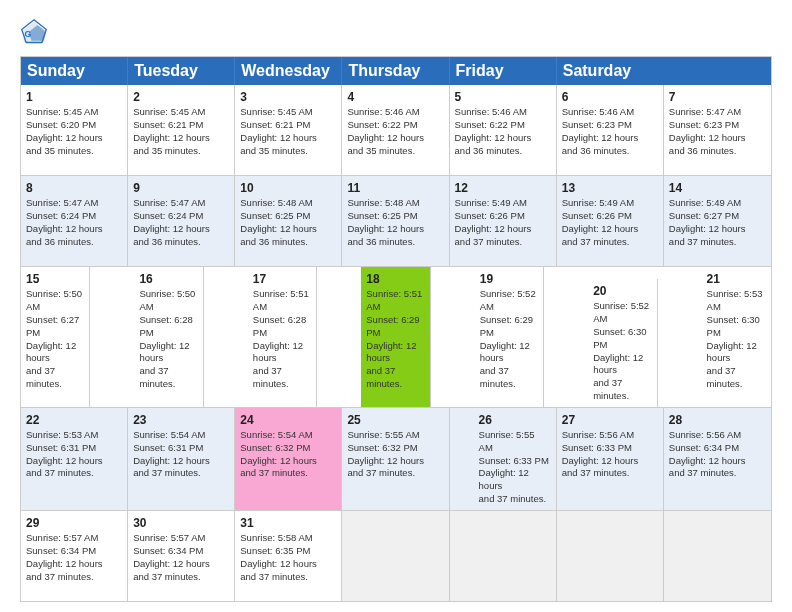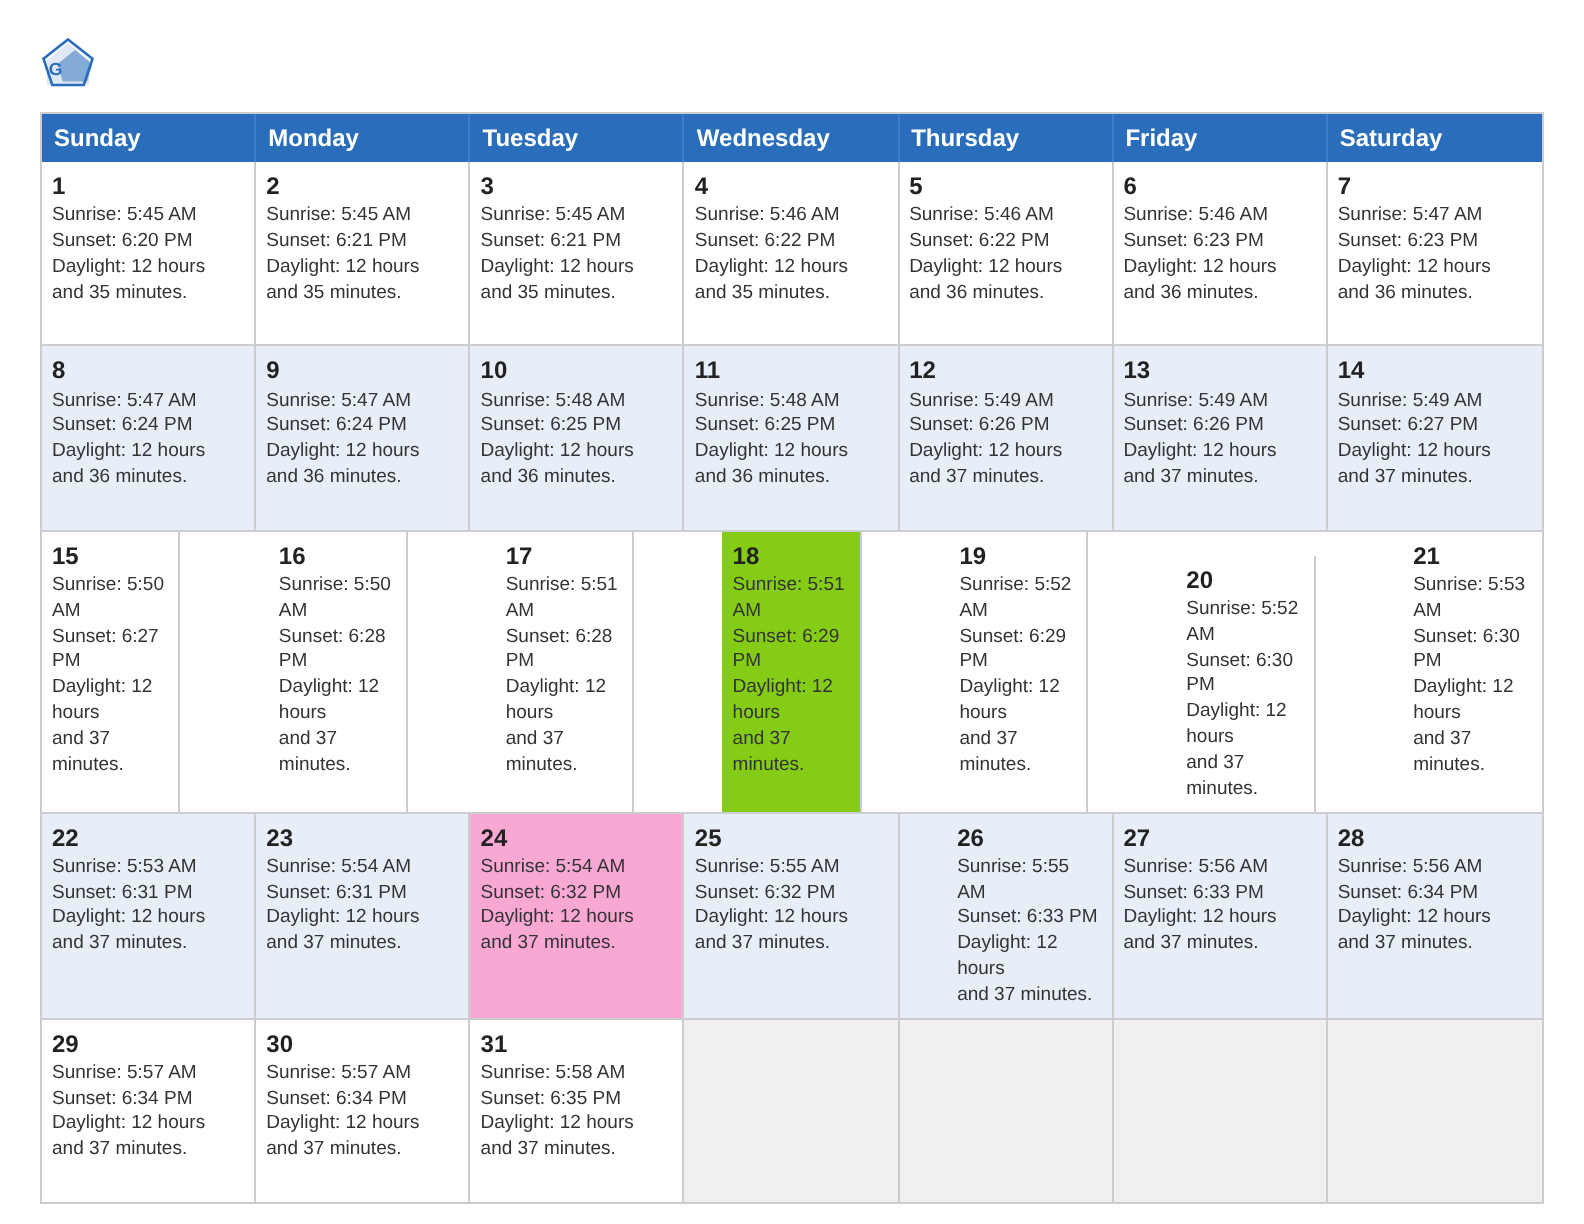--- a/index.html
+++ b/index.html
@@ -69,21 +69,21 @@
       border: 1px solid #ccc;
     }
     .cal-header-row {
       display: grid;
       grid-template-columns: repeat(7, 1fr);
       background: #2a6ebb;
     }
     .cal-header-cell {
       color: #fff;
       font-weight: bold;
-      font-size: 12px;
+      font-size: 16px;
       padding: 5px 6px;
       text-align: left;
       border-right: 1px solid #3a7ecc;
     }
     .cal-header-cell:last-child { border-right: none; }
     .cal-body {
       flex: 1;
       display: flex;
       flex-direction: column;
     }
@@ -138,21 +138,20 @@
     </div>
     <div class="title-block">
       <div class="main-title"></div>
       <div class="subtitle"></div>
     </div>
   </div>
 
   <div class="calendar">
     <div class="cal-header-row" id="cal-header">
         <div class="cal-header-cell">Sunday</div>
-        <div class="cal-header-cell">Monday</div>
         <div class="cal-header-cell">Tuesday</div>
         <div class="cal-header-cell">Wednesday</div>
         <div class="cal-header-cell">Thursday</div>
         <div class="cal-header-cell">Friday</div>
         <div class="cal-header-cell">Saturday</div>
       </div>
     <div class="cal-body" id="cal-body">
         <div class="cal-week" style="background: rgb(255, 255, 255);">
           <div class="cal-cell" style="background: rgb(255, 255, 255);">
             <span class="day-num">1</span>

